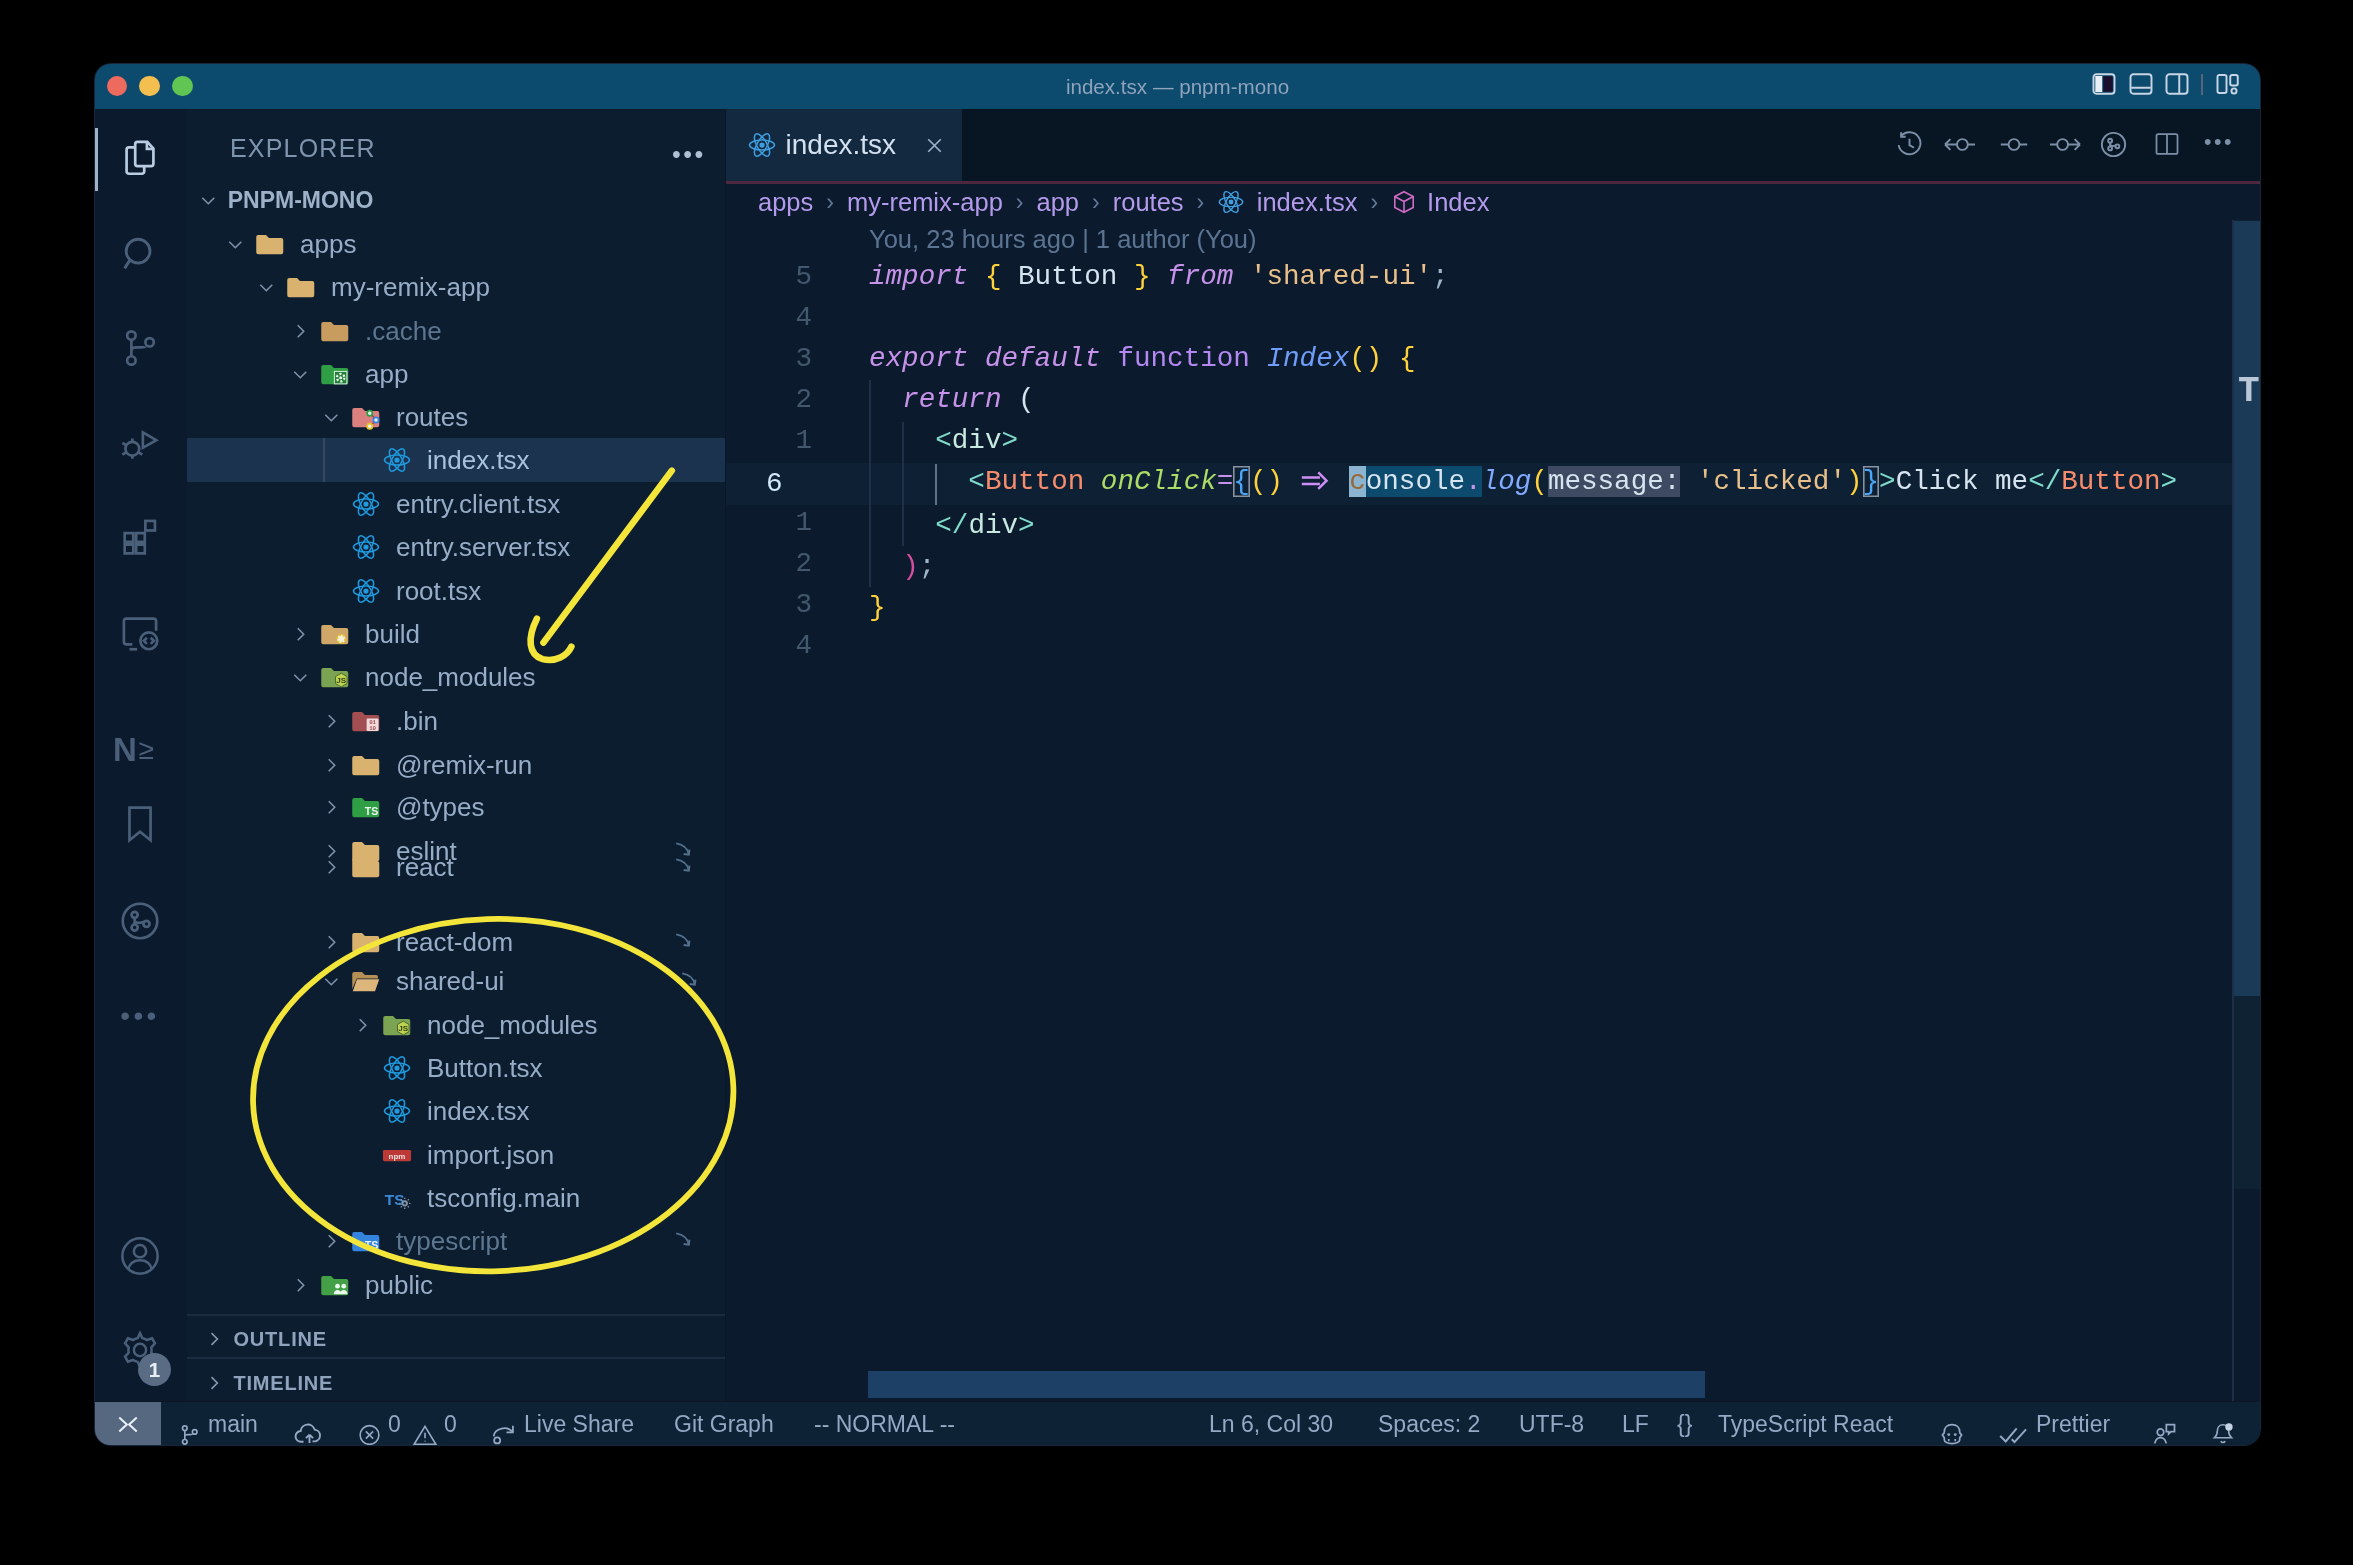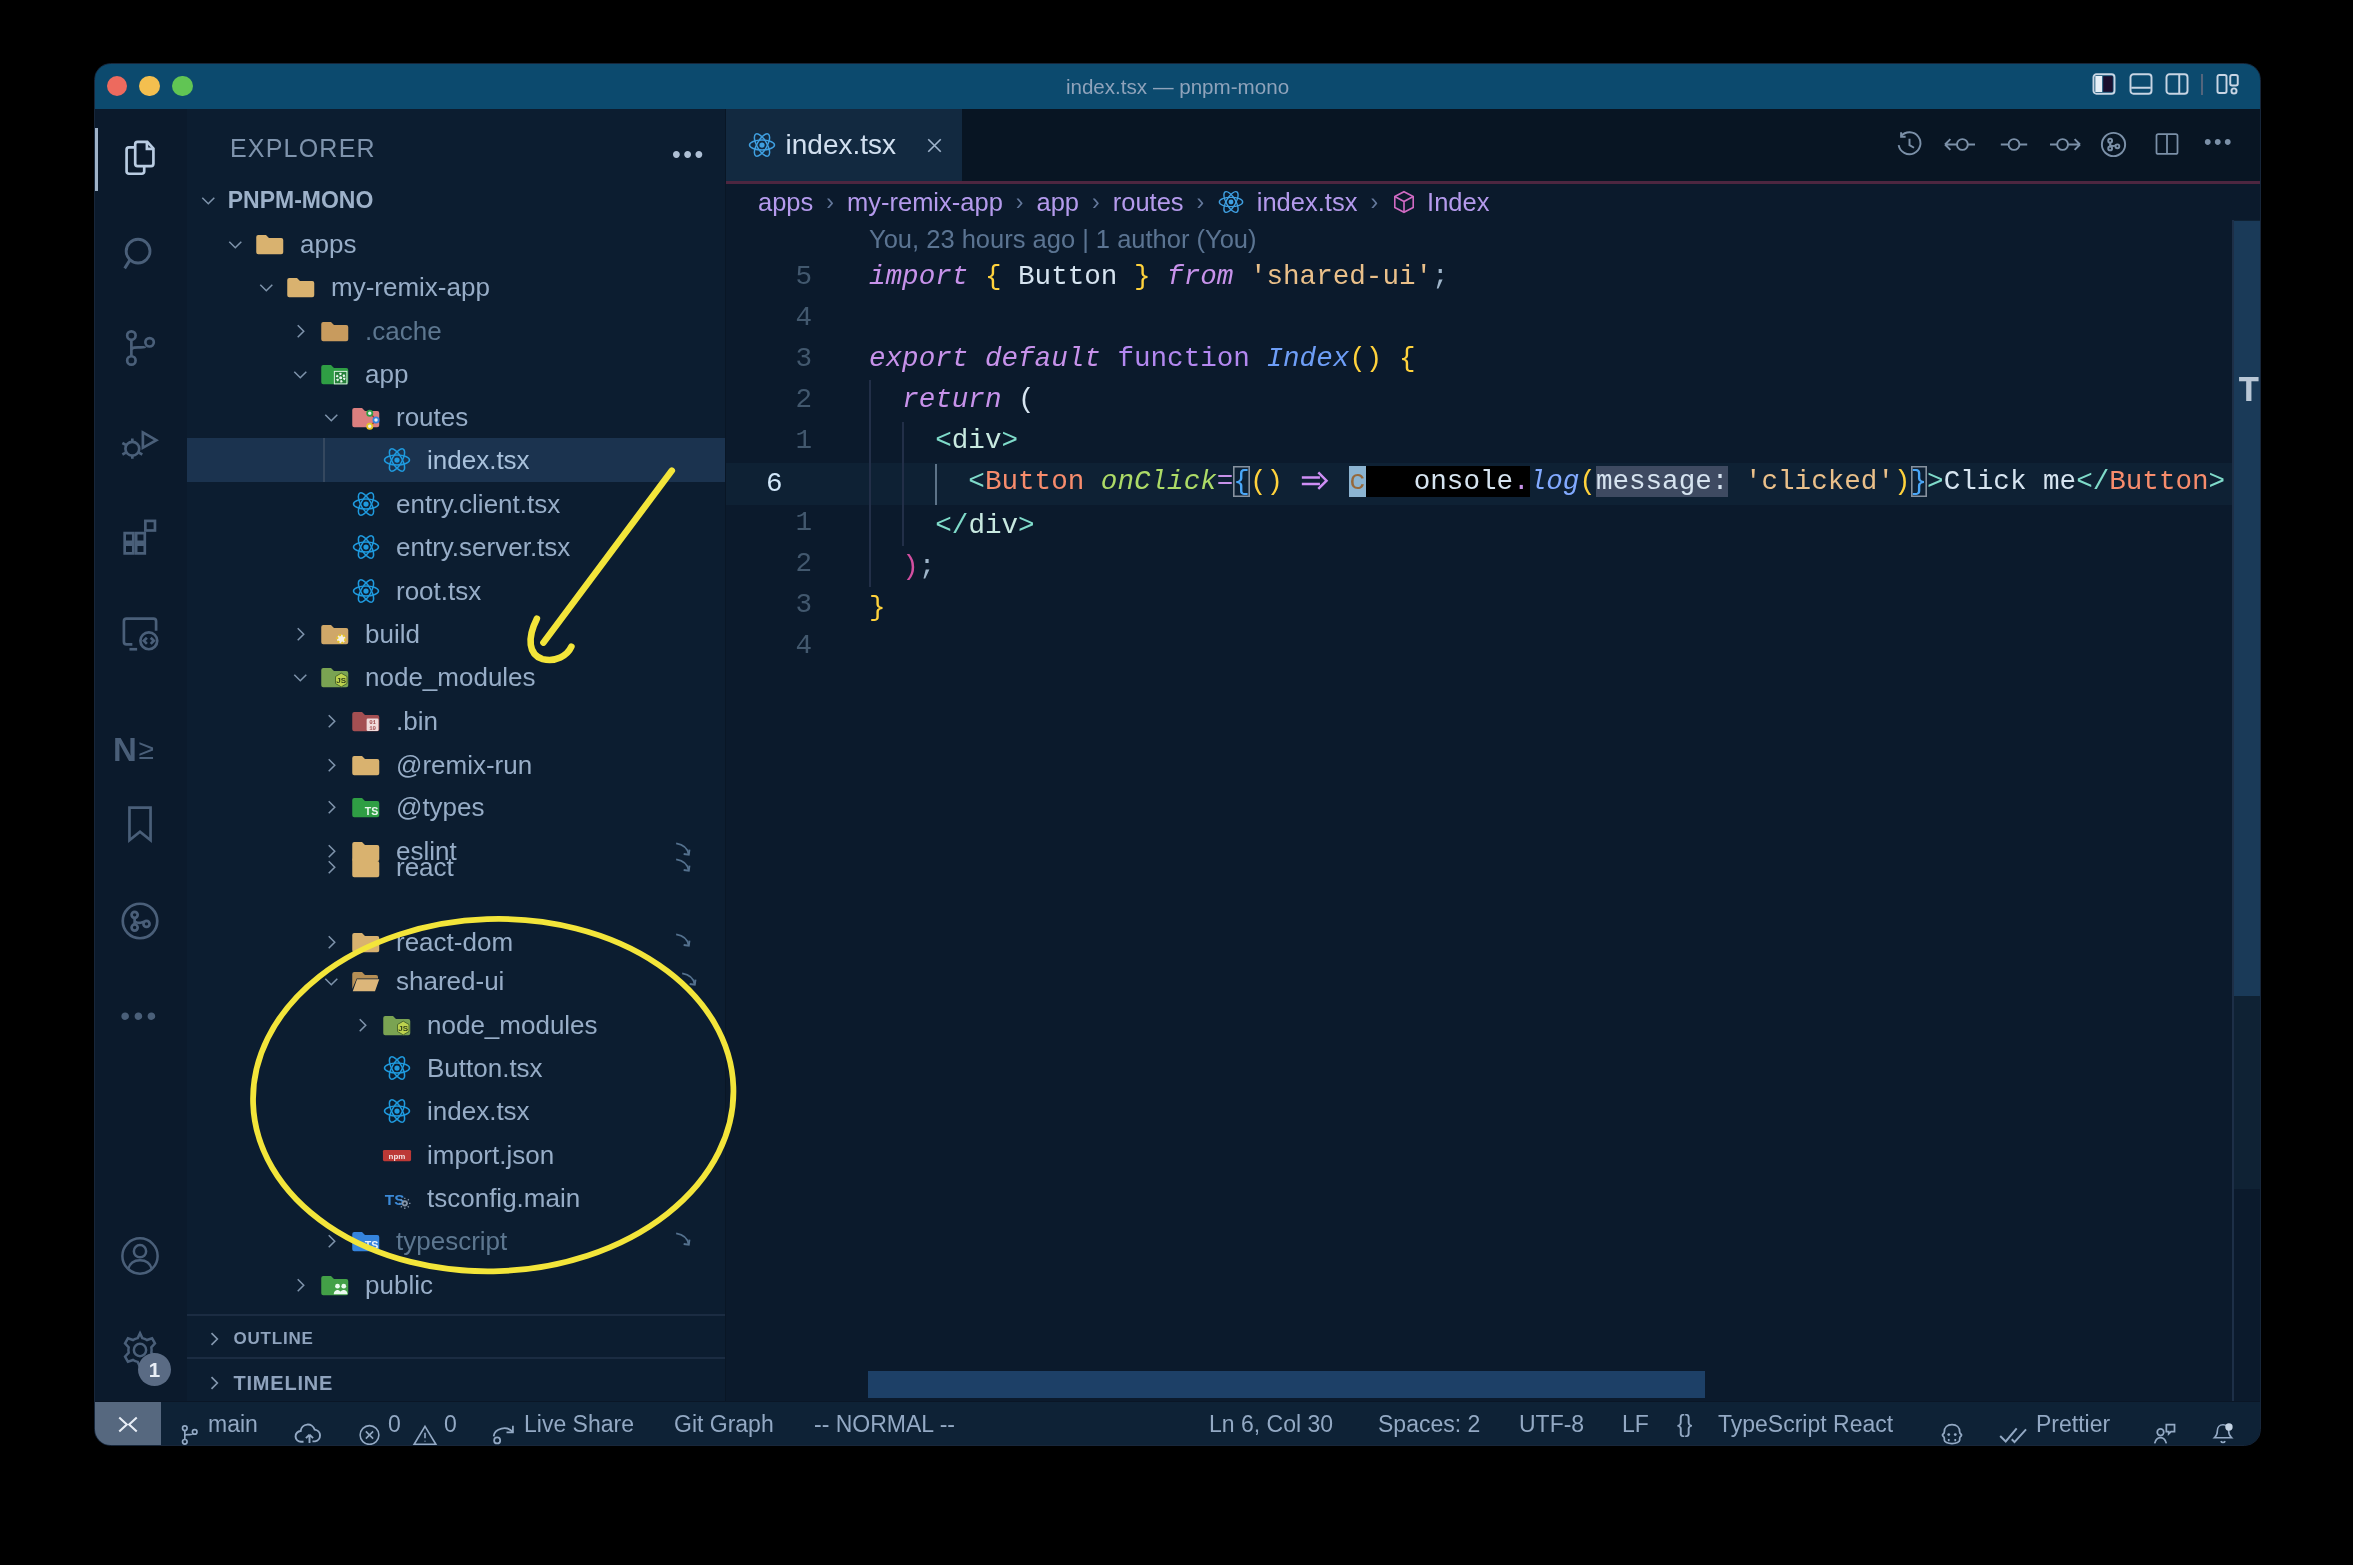--- a/index.html
+++ b/index.html
@@ -48,21 +48,21 @@
   .tag { color:#7fdbca; }
   .tagn { color:#c8e9e0; }
   .comp { color:#f78c6c; }
   .attr { color:#addb67; font-style:italic; }
   .pk { color:#c792ea; }
   .mth { color:#82aaff; font-style:italic; }
   .pkpink { color:#d24fa0; }
   .semi { color:#9fb5ca; }
   .brk { color:#4aa7f8; box-shadow: inset 0 0 0 1.6px #87929f; }
   .cur { background:#8cb4d1; color:#96683a; }
-  .hl1 { background:#000000; color:#d6e4f0;padding-left:48px; }
+  .hl1 { background:#0c4a6e; color:#d6e4f0; }
   .hl2 { background:#3e4a61; color:#d6e4f0; }
   .fatarrow { display:inline-block; width:33px; vertical-align:-2.5px; }
   .fatarrow svg { display:inline; }
   
   #statusbar { position:absolute; left:0; bottom:0; width:100%; height:44px; background:#0e2236;
                color:#93a9c4; font-size:23px; border-top:0.8px solid #0a1626; }
   .sitem { position:absolute; top:0; height:44px; display:flex; align-items:center; white-space:pre; }
 </style>
 </head>
 <body>
@@ -503,21 +503,21 @@
               <circle cx="14" cy="10.5" r="1.9" fill="#eafaef"></circle>
               <circle cx="19" cy="10.5" r="1.9" fill="#eafaef"></circle>
               <path d="M11 17 c0-2.6 2-3.4 3-3.4 s3 0.8 3 3.4 z M15.8 17 c0-2.6 2-3.4 3.2-3.4 s3 0.8 3 3.4 z" fill="#eafaef"></path>
             </svg>
           </span>
           <span class="lbl">public</span>
         </div>
     </div>
     <div id="sbbottom">
       <div class="abs" style="left:0; top:1205px; width:100%; height:1.6px; background:#1b2c42;"></div>
-      <div class="trow" style="top:1208px; font-weight:bold; font-size:17px; color:#8fa3bd;">
+      <div class="trow" style="top:1208px; font-weight:bold; font-size:20px; color:#8fa3bd;">
           <span class="ch" style="margin-left:16.5px;">
             <svg width="20" height="20" viewBox="0 0 24 24" fill="none" stroke="#8296ad" stroke-width="2">
               <path d="M9 5 l7 7 -7 7"></path>
             </svg>
           </span>
           <span class="lbl" style="letter-spacing:0.8px;">OUTLINE</span>
         </div>
       <div class="abs" style="left:0; top:1248px; width:100%; height:1.6px; background:#1b2c42;"></div>
       <div class="trow" style="top:1252px; font-weight:bold; font-size:20px; color:#8fa3bd;">
           <span class="ch" style="margin-left:16.5px;">

